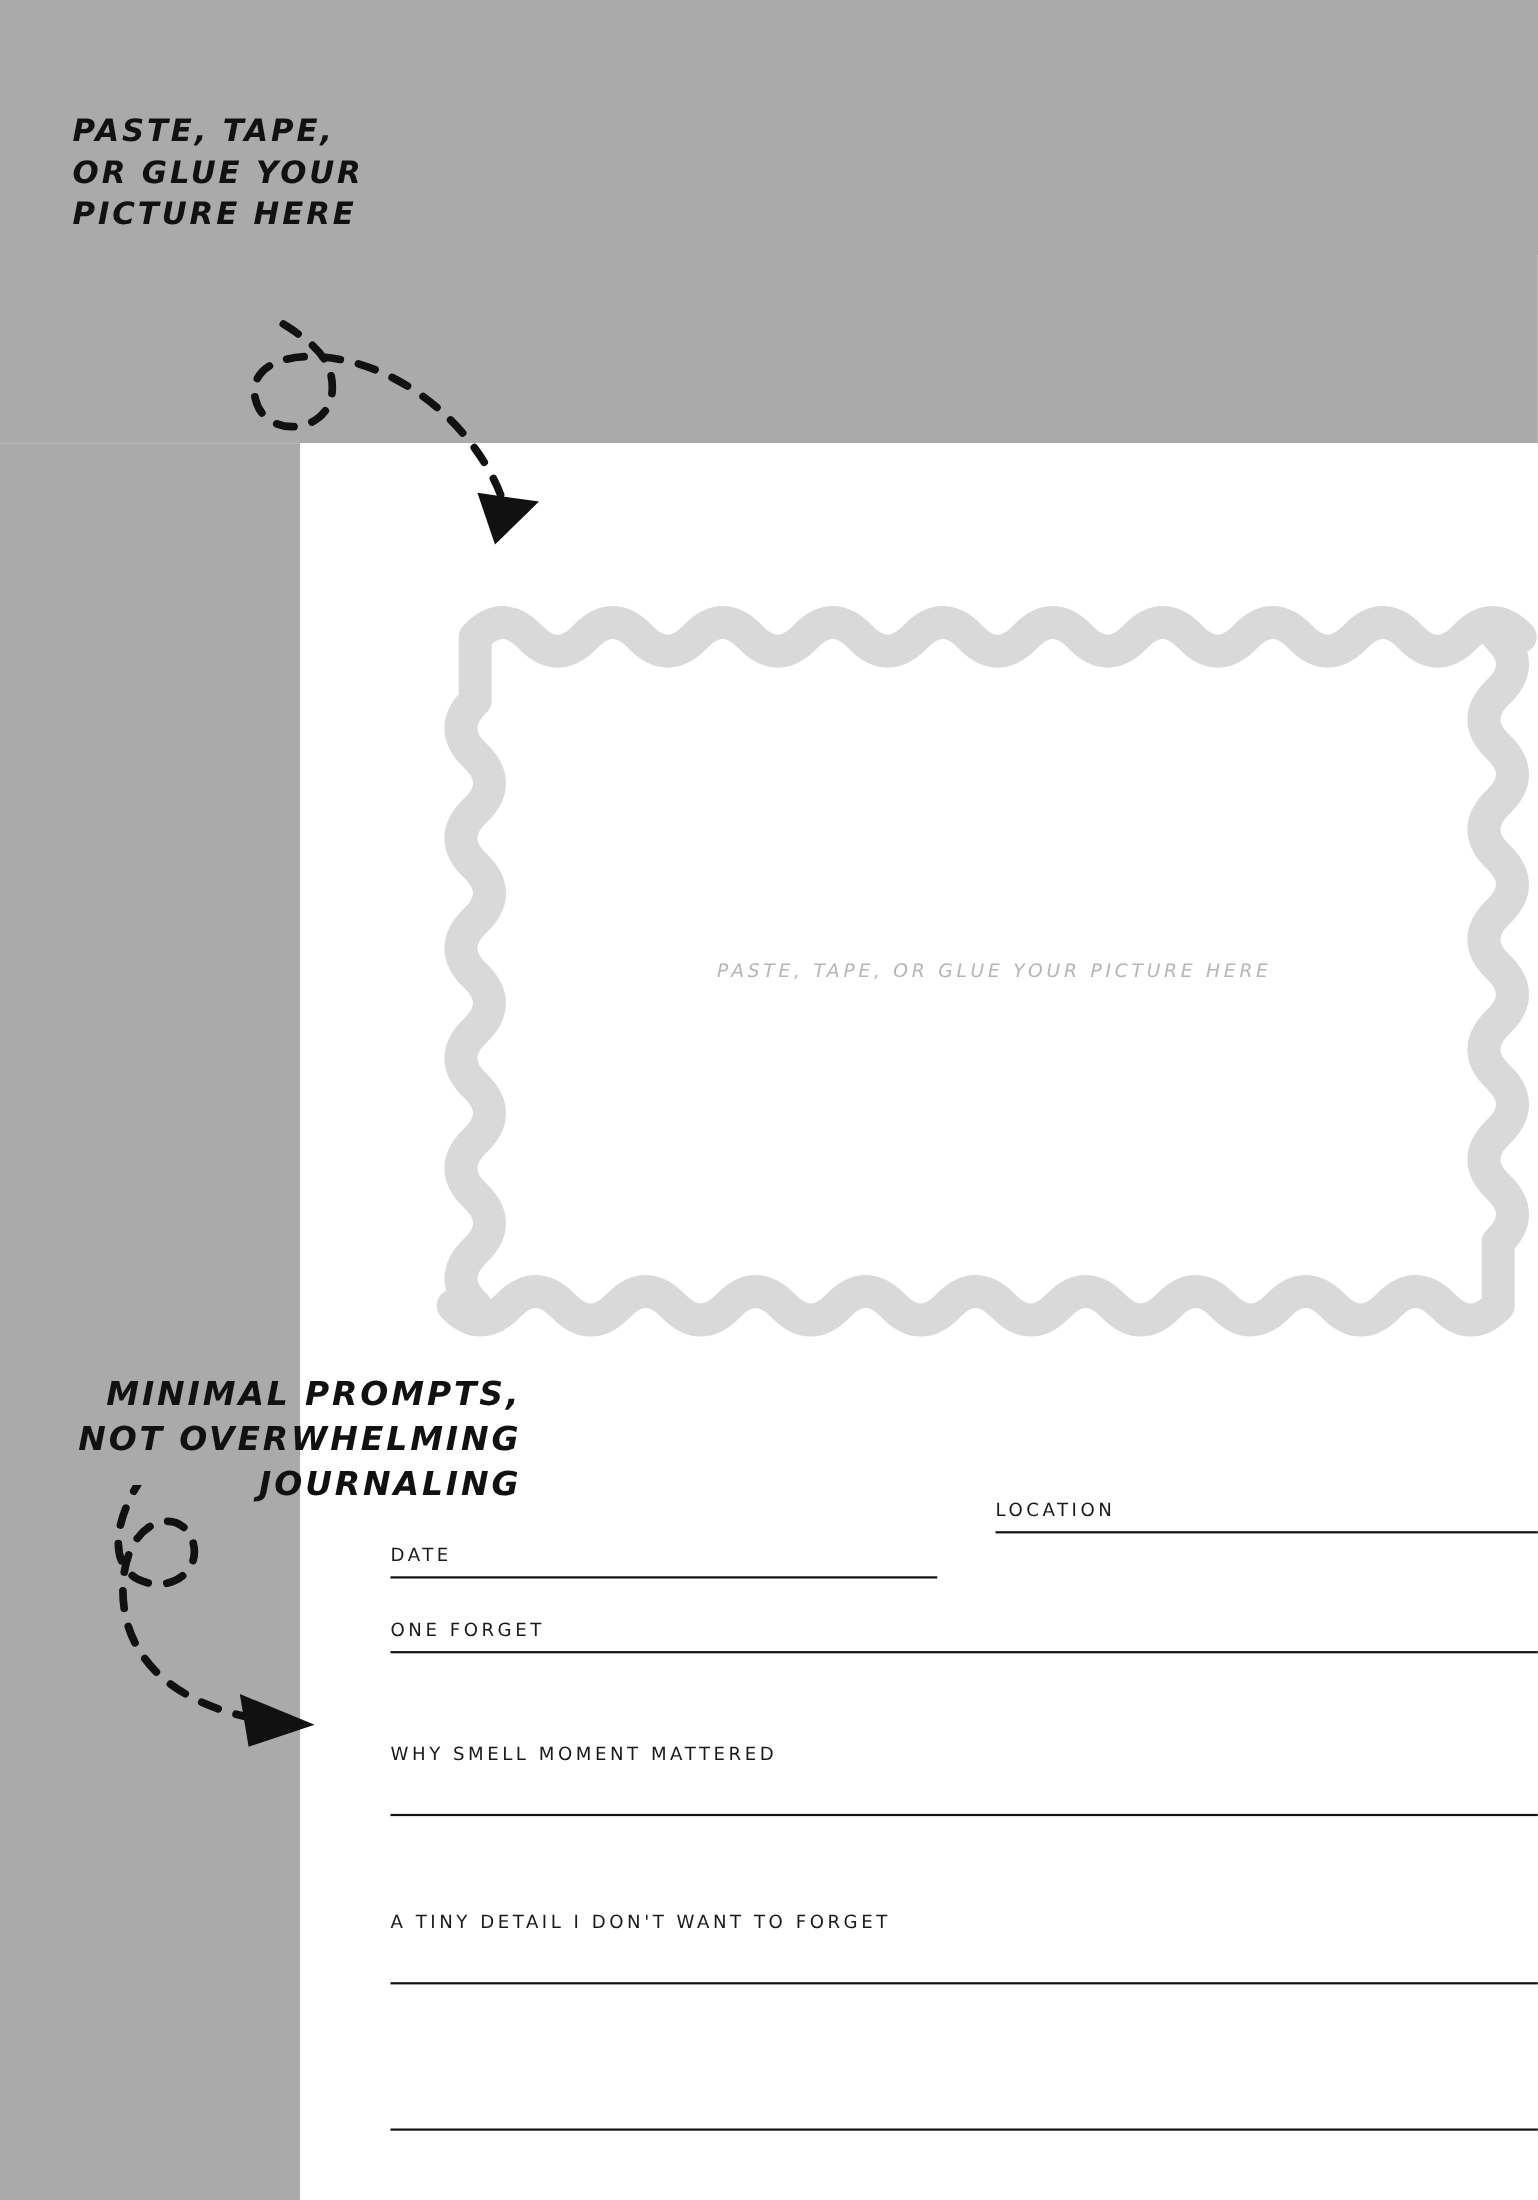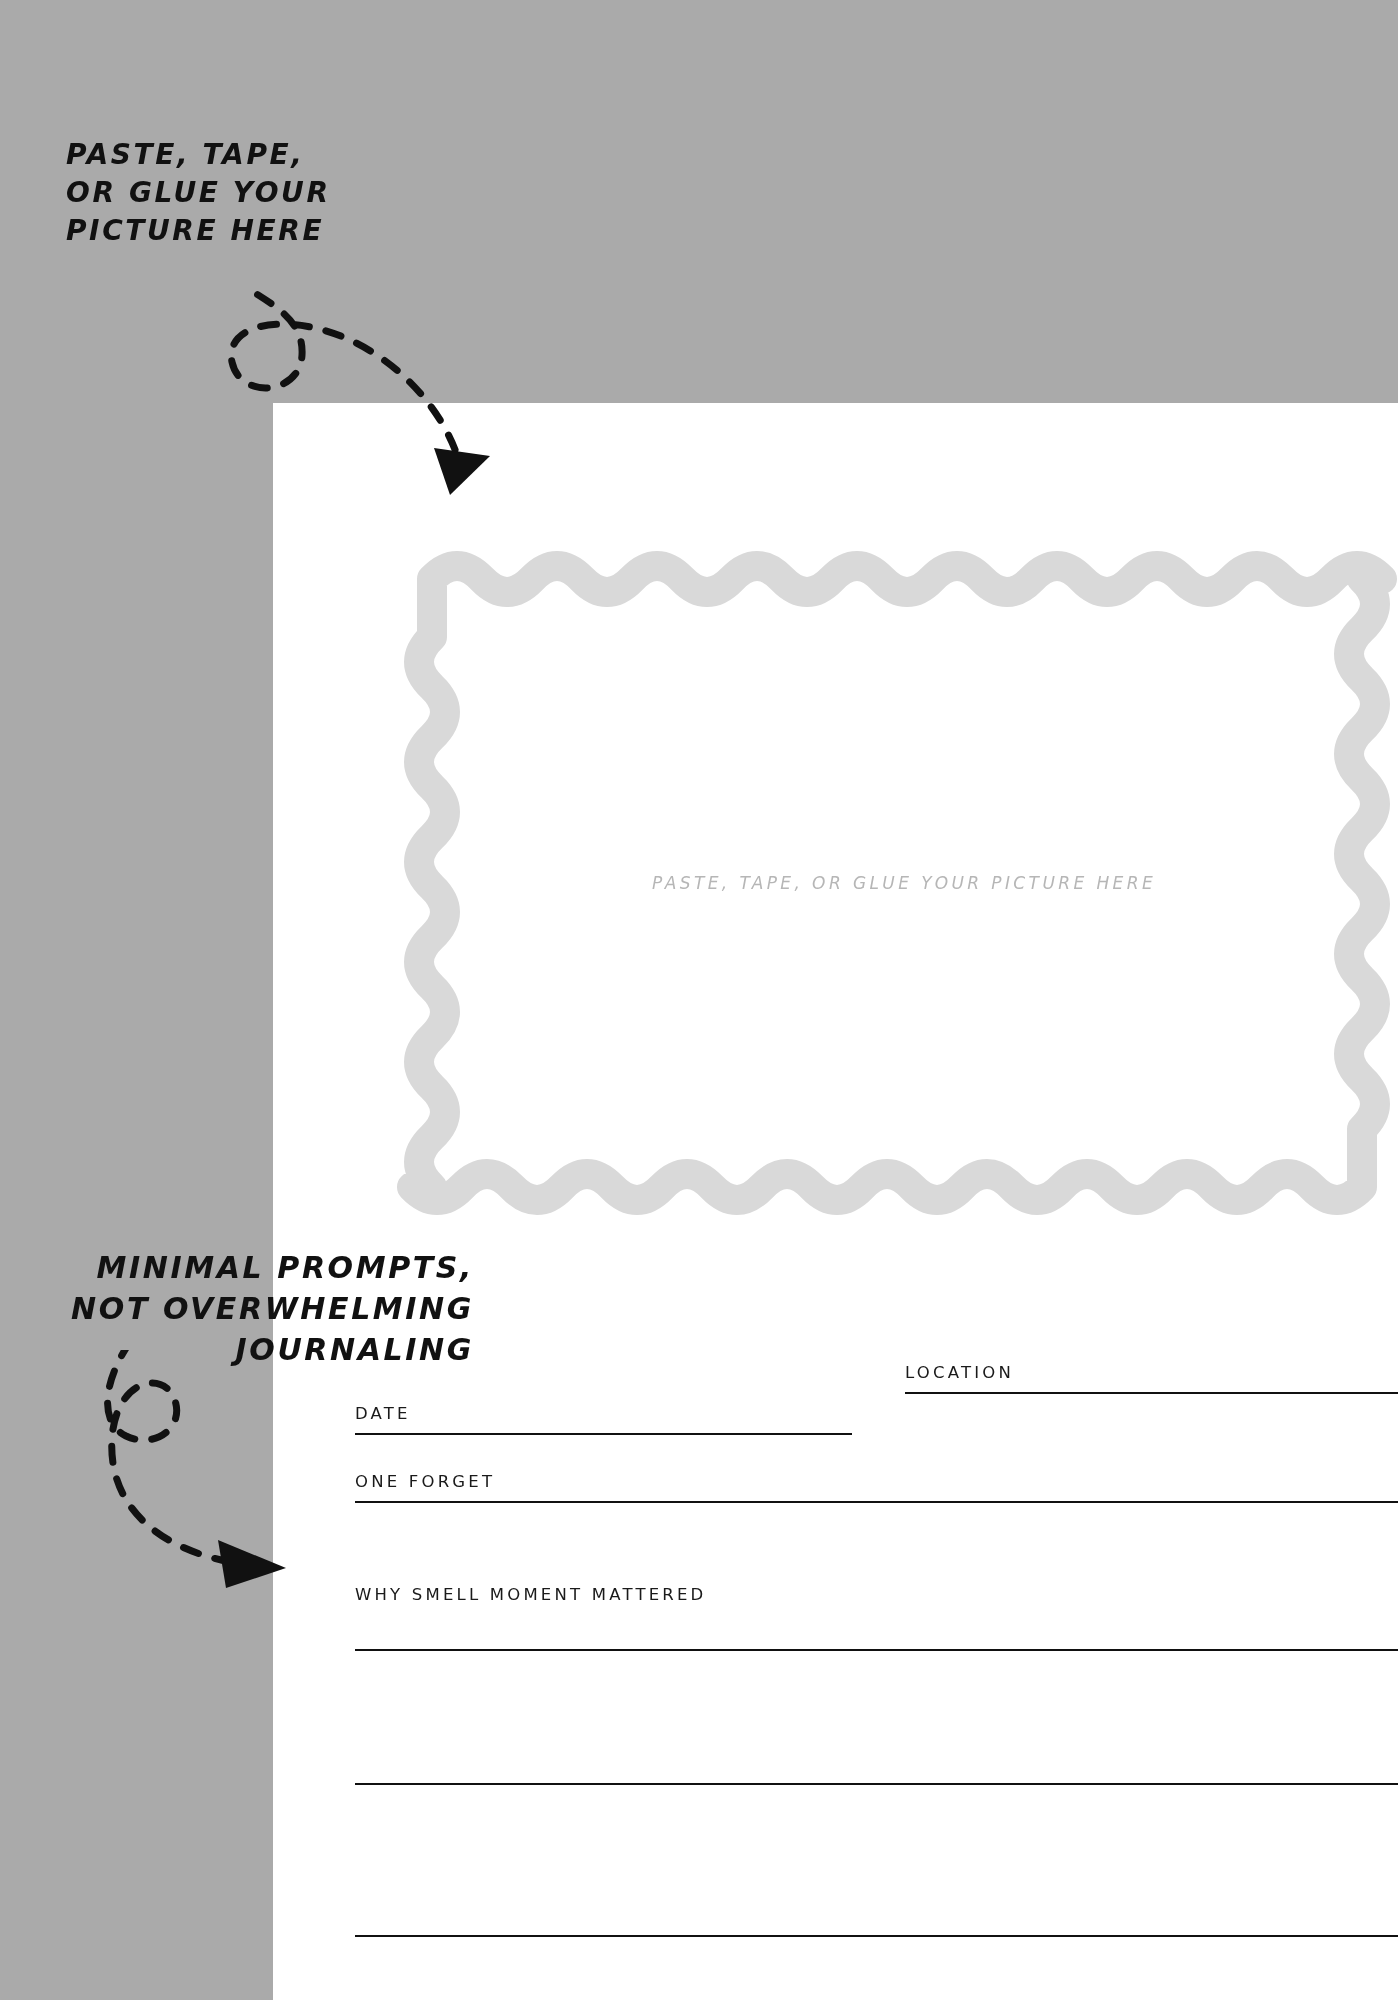--- a/index.html
+++ b/index.html
@@ -50,21 +50,20 @@
     font-weight: 700;
     letter-spacing: 2.6px;
     line-height: 1.36;
     white-space: pre-line;
   }
   #annotation-paste {
     left: 66px;
     top: 100px;
     font-size: 28px;
     text-align: left;
-    margin-top: 36px;
   }
   #annotation-prompts {
     left: 34px;
     top: 1248px;
     font-size: 30px;
     text-align: right;
     width: 440px;
   }
 
   
@@ -212,18 +211,19 @@
   <div class="field-label">ONE FORGET</div>
   <div class="field-line"></div>
 </div>
 
 <div class="field" id="field-why">
   <div class="field-label">WHY SMELL MOMENT MATTERED</div>
   <div class="field-line tall"></div>
 </div>
 
 <div class="field" id="field-detail">
+  <div class="field-label">A TINY DETAIL I DON'T WANT TO FORGET</div>
   <div class="field-line tall"></div>
 </div>
 
 <div class="field" id="field-weather">
   <div class="field-line tall"></div>
 </div>
 
 </body></html>

